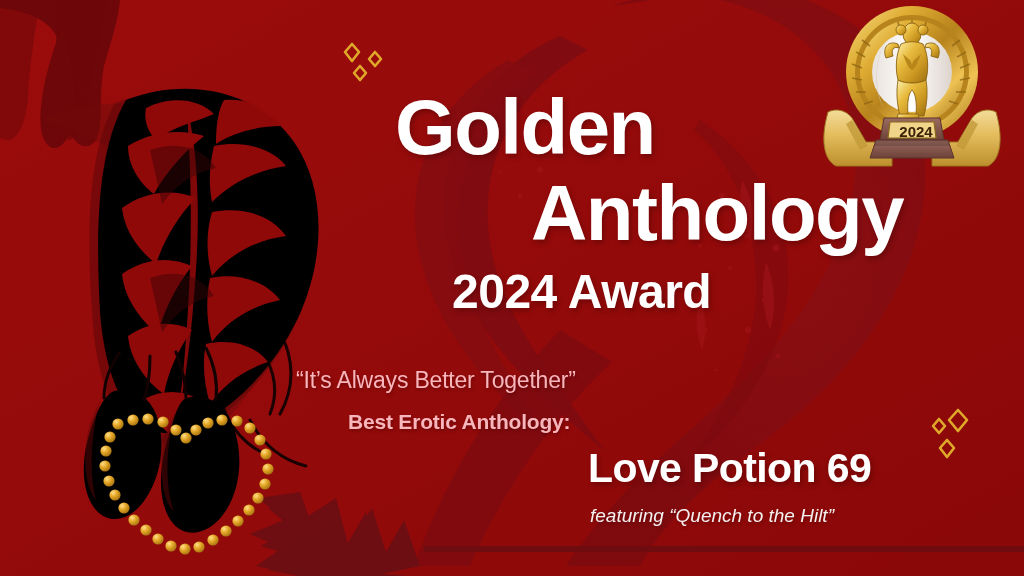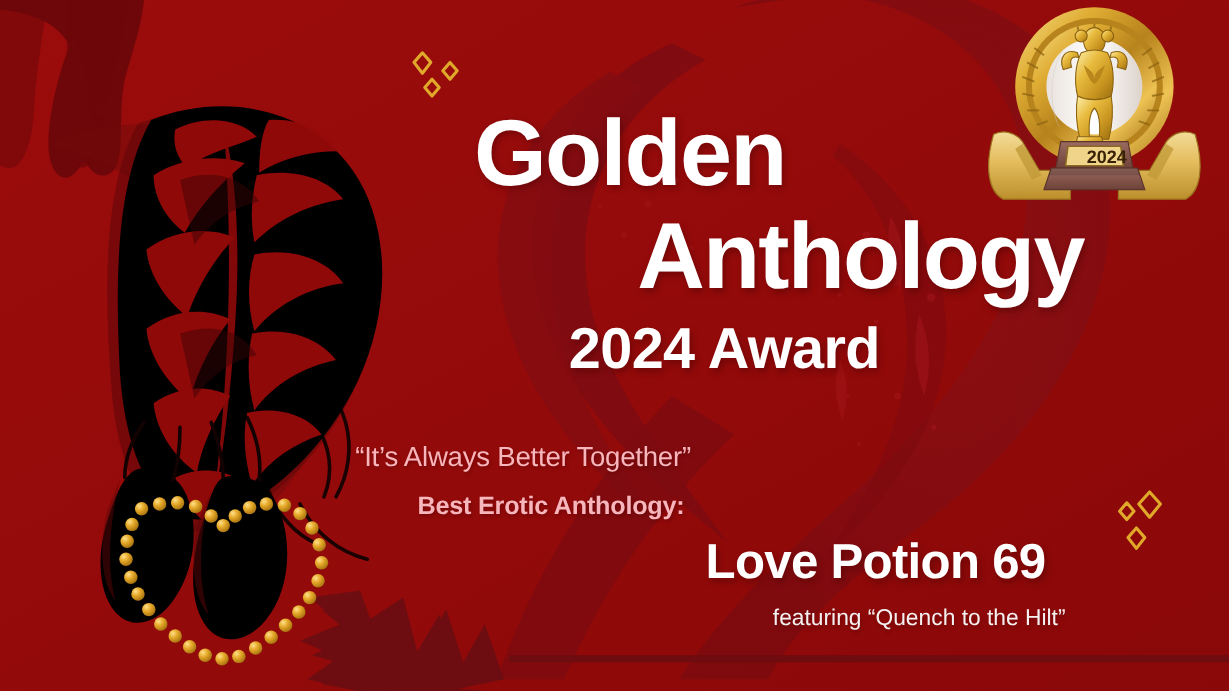--- a/index.html
+++ b/index.html
@@ -21,21 +21,21 @@
     color:#ffffff;line-height:1;
     text-shadow:2px 3px 5px rgba(60,0,0,.38);
   }
   #title-pigtails{
     left:531px;top:174px;
     font-size:78px;font-weight:700;letter-spacing:-1.5px;
     color:#ffffff;line-height:1;
     text-shadow:2px 3px 5px rgba(60,0,0,.38);
   }
   #title-award{
-    left:474px;top:268px;
+    left:452px;top:268px;
     font-size:48px;font-weight:700;letter-spacing:-0.5px;
     color:#ffffff;line-height:1;
     text-shadow:2px 3px 5px rgba(60,0,0,.38);
   }
 
   #tagline{
     left:296px;top:367px;
     font-size:23px;font-weight:400;letter-spacing:-0.2px;
     color:#f7b6bb;
     text-shadow:1px 2px 3px rgba(60,0,0,.35);
@@ -46,30 +46,31 @@
     color:#f7b6bb;
     text-shadow:1px 2px 3px rgba(60,0,0,.35);
   }
   #booktitle{
     left:588px;top:445px;
     font-size:41px;font-weight:700;letter-spacing:-0.6px;
     color:#ffffff;
     text-shadow:2px 3px 5px rgba(60,0,0,.38);
   }
   #featuring{
-    left:644px;top:505px;
+    left:590px;top:505px;
     font-size:19px;font-weight:400;letter-spacing:0px;
     color:#f4f0f0;
     text-shadow:1px 2px 3px rgba(60,0,0,.3);
+    font-style:italic;
   }
 
   
   #badge-year{
     position:absolute;left:893px;top:123px;
-    width:46px;text-align:right;
+    width:46px;text-align:center;
     font-size:15px;font-weight:700;letter-spacing:0px;
     color:#3a2208;
   }
 </style>
 </head>
 <body>
 
 <div id="stage">
 
   <svg class="layer" viewBox="0 0 1024 576" width="1024" height="576" preserveAspectRatio="none">

